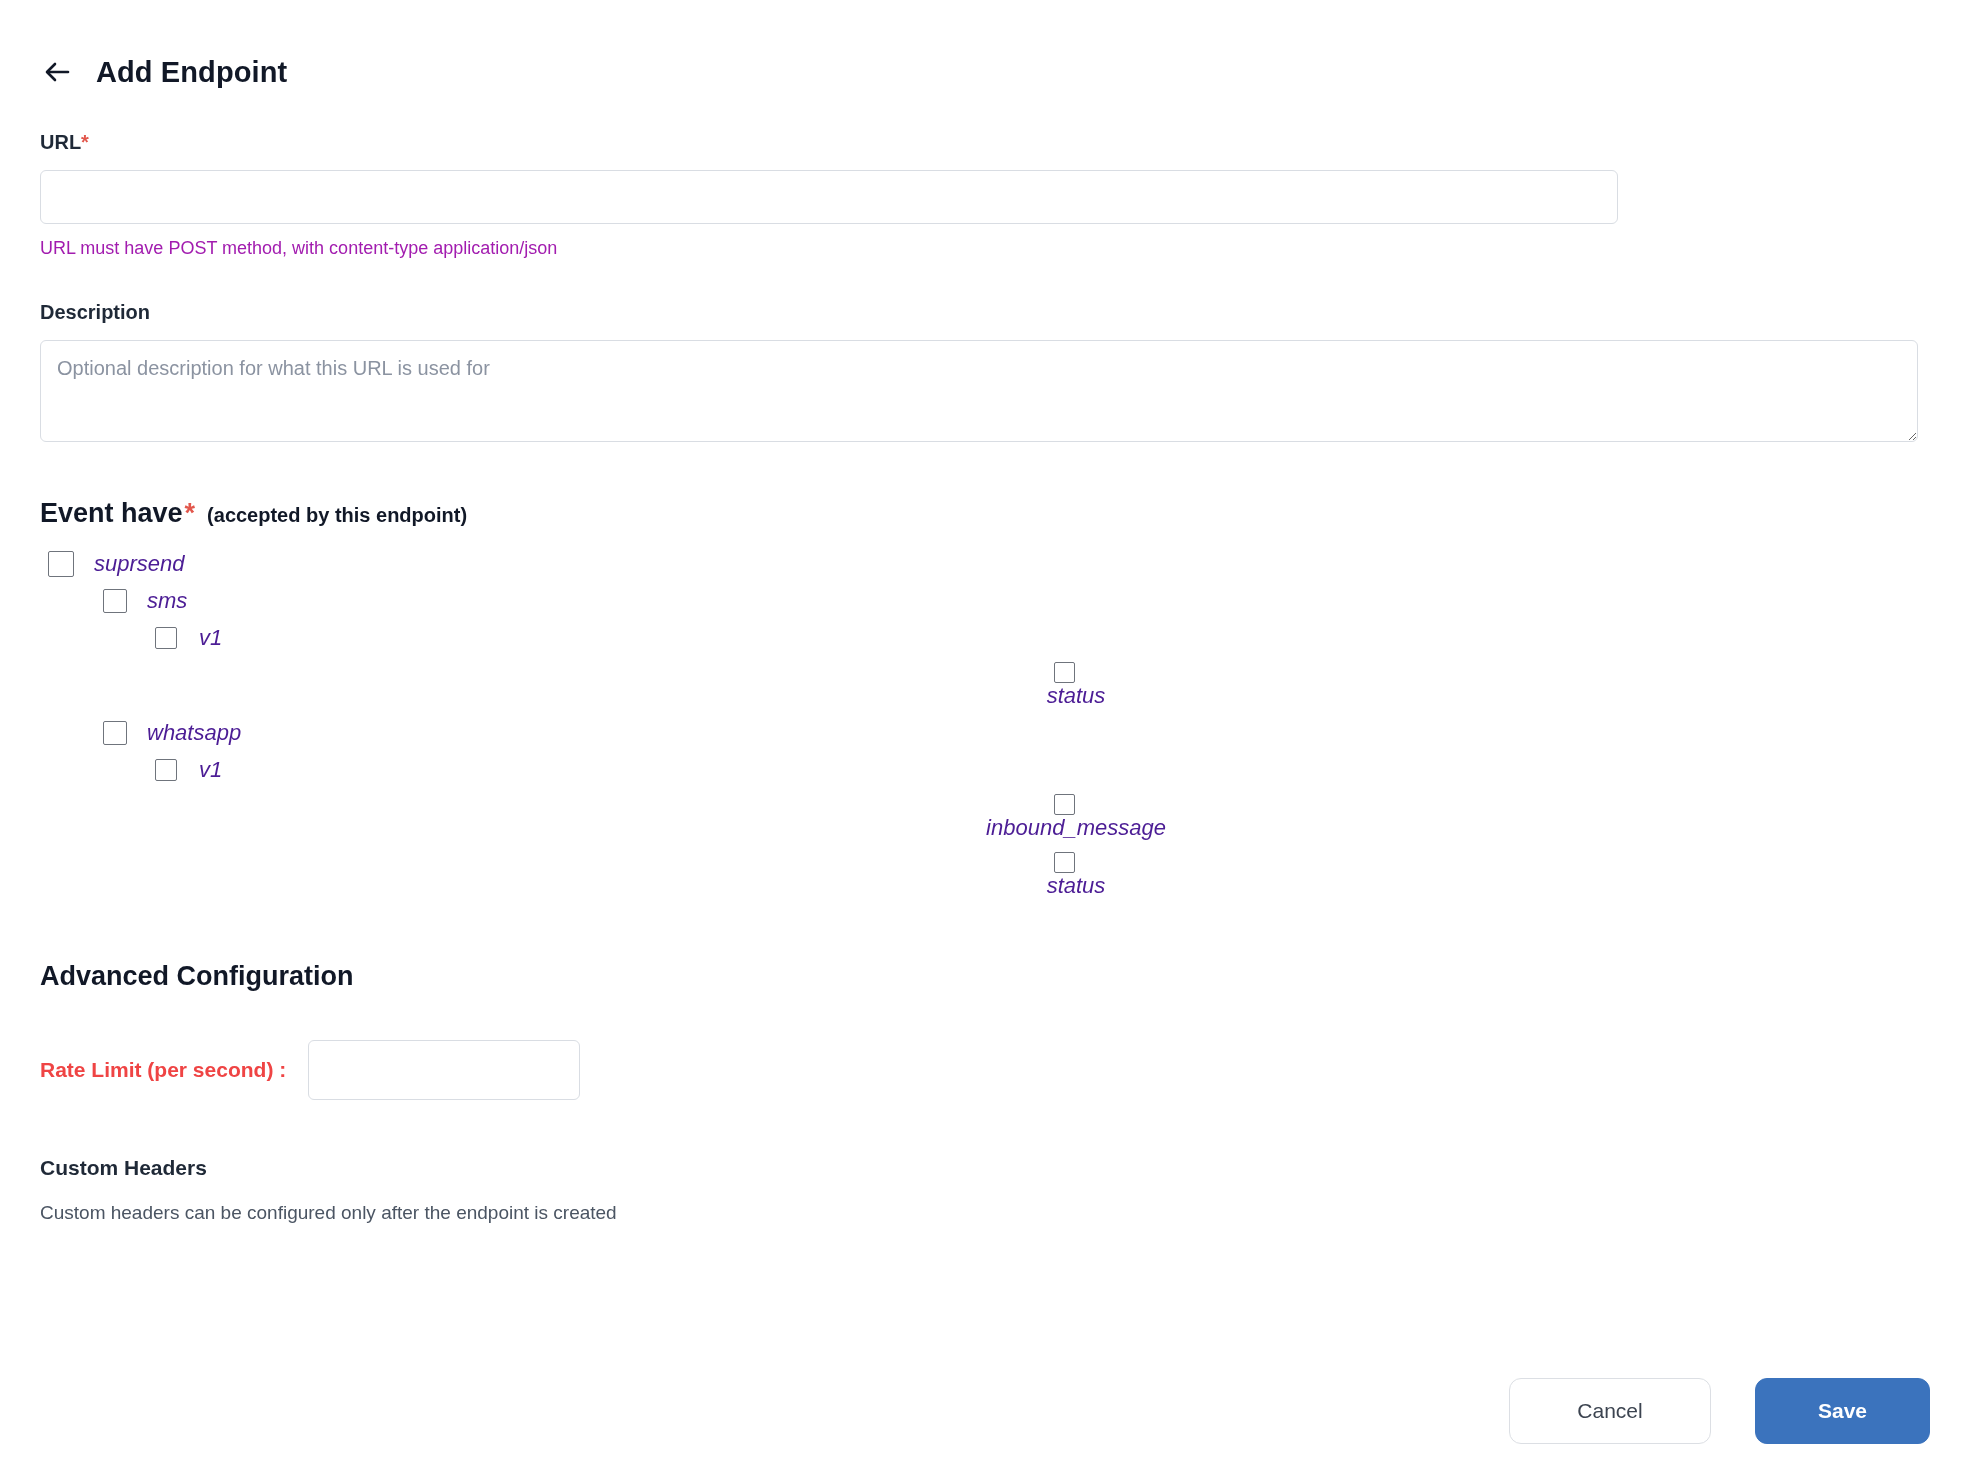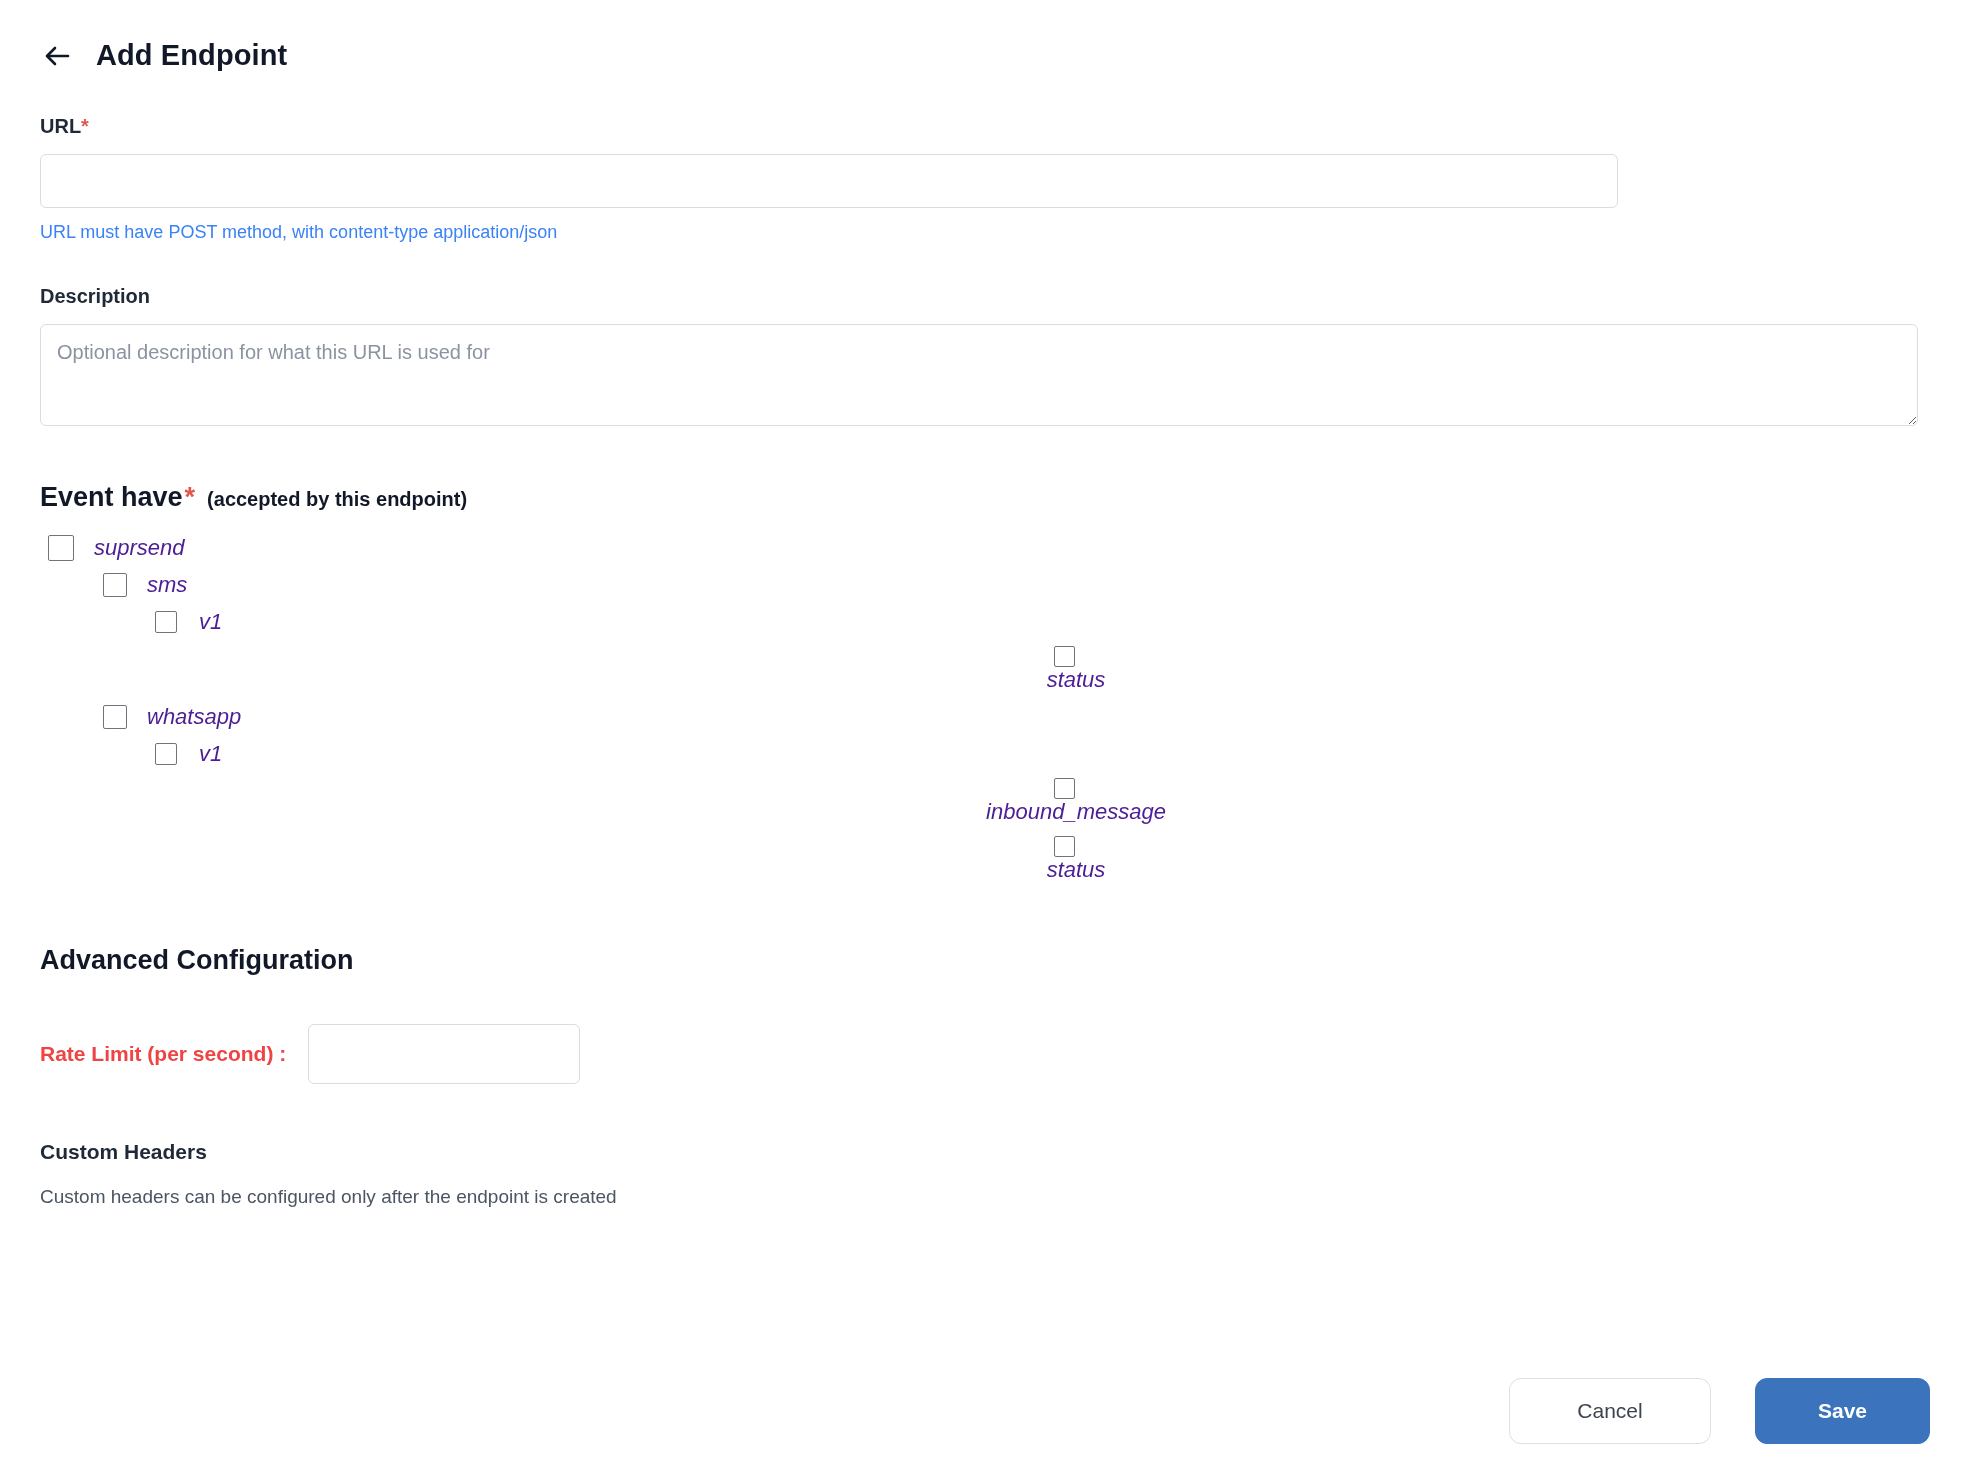--- a/index.html
+++ b/index.html
@@ -19,23 +19,23 @@
     position: relative;
     width: 1970px;
     height: 1484px;
     box-sizing: border-box;
     padding: 0 40px;
   }
 
   
   .header {
     display: flex;
-    align-items: flex-start;
+    align-items: flex-end;
     gap: 22px;
-    padding-top: 39px;
+    padding-top: 55px;
     padding-left: 0;
   }
   .back-arrow {
     width: 34px;
     height: 34px;
     display: inline-flex;
     align-items: center;
     justify-content: center;
     cursor: pointer;
     flex: none;
@@ -67,21 +67,21 @@
     border-radius: 6px;
     background: #fff;
     font-size: 19px;
     font-family: "Liberation Sans", sans-serif;
     color: #1f2937;
     padding: 0 14px;
     outline: none;
   }
   .helper-text {
     font-size: 18px;
-    color: #3b82f6;
+    color: #a21caf;
     margin-top: 14px;
   }
 
   .desc-area {
     display: block;
     width: 1878px;
     height: 102px;
     box-sizing: border-box;
     border: 1px solid #d9dde3;
     border-radius: 6px;

